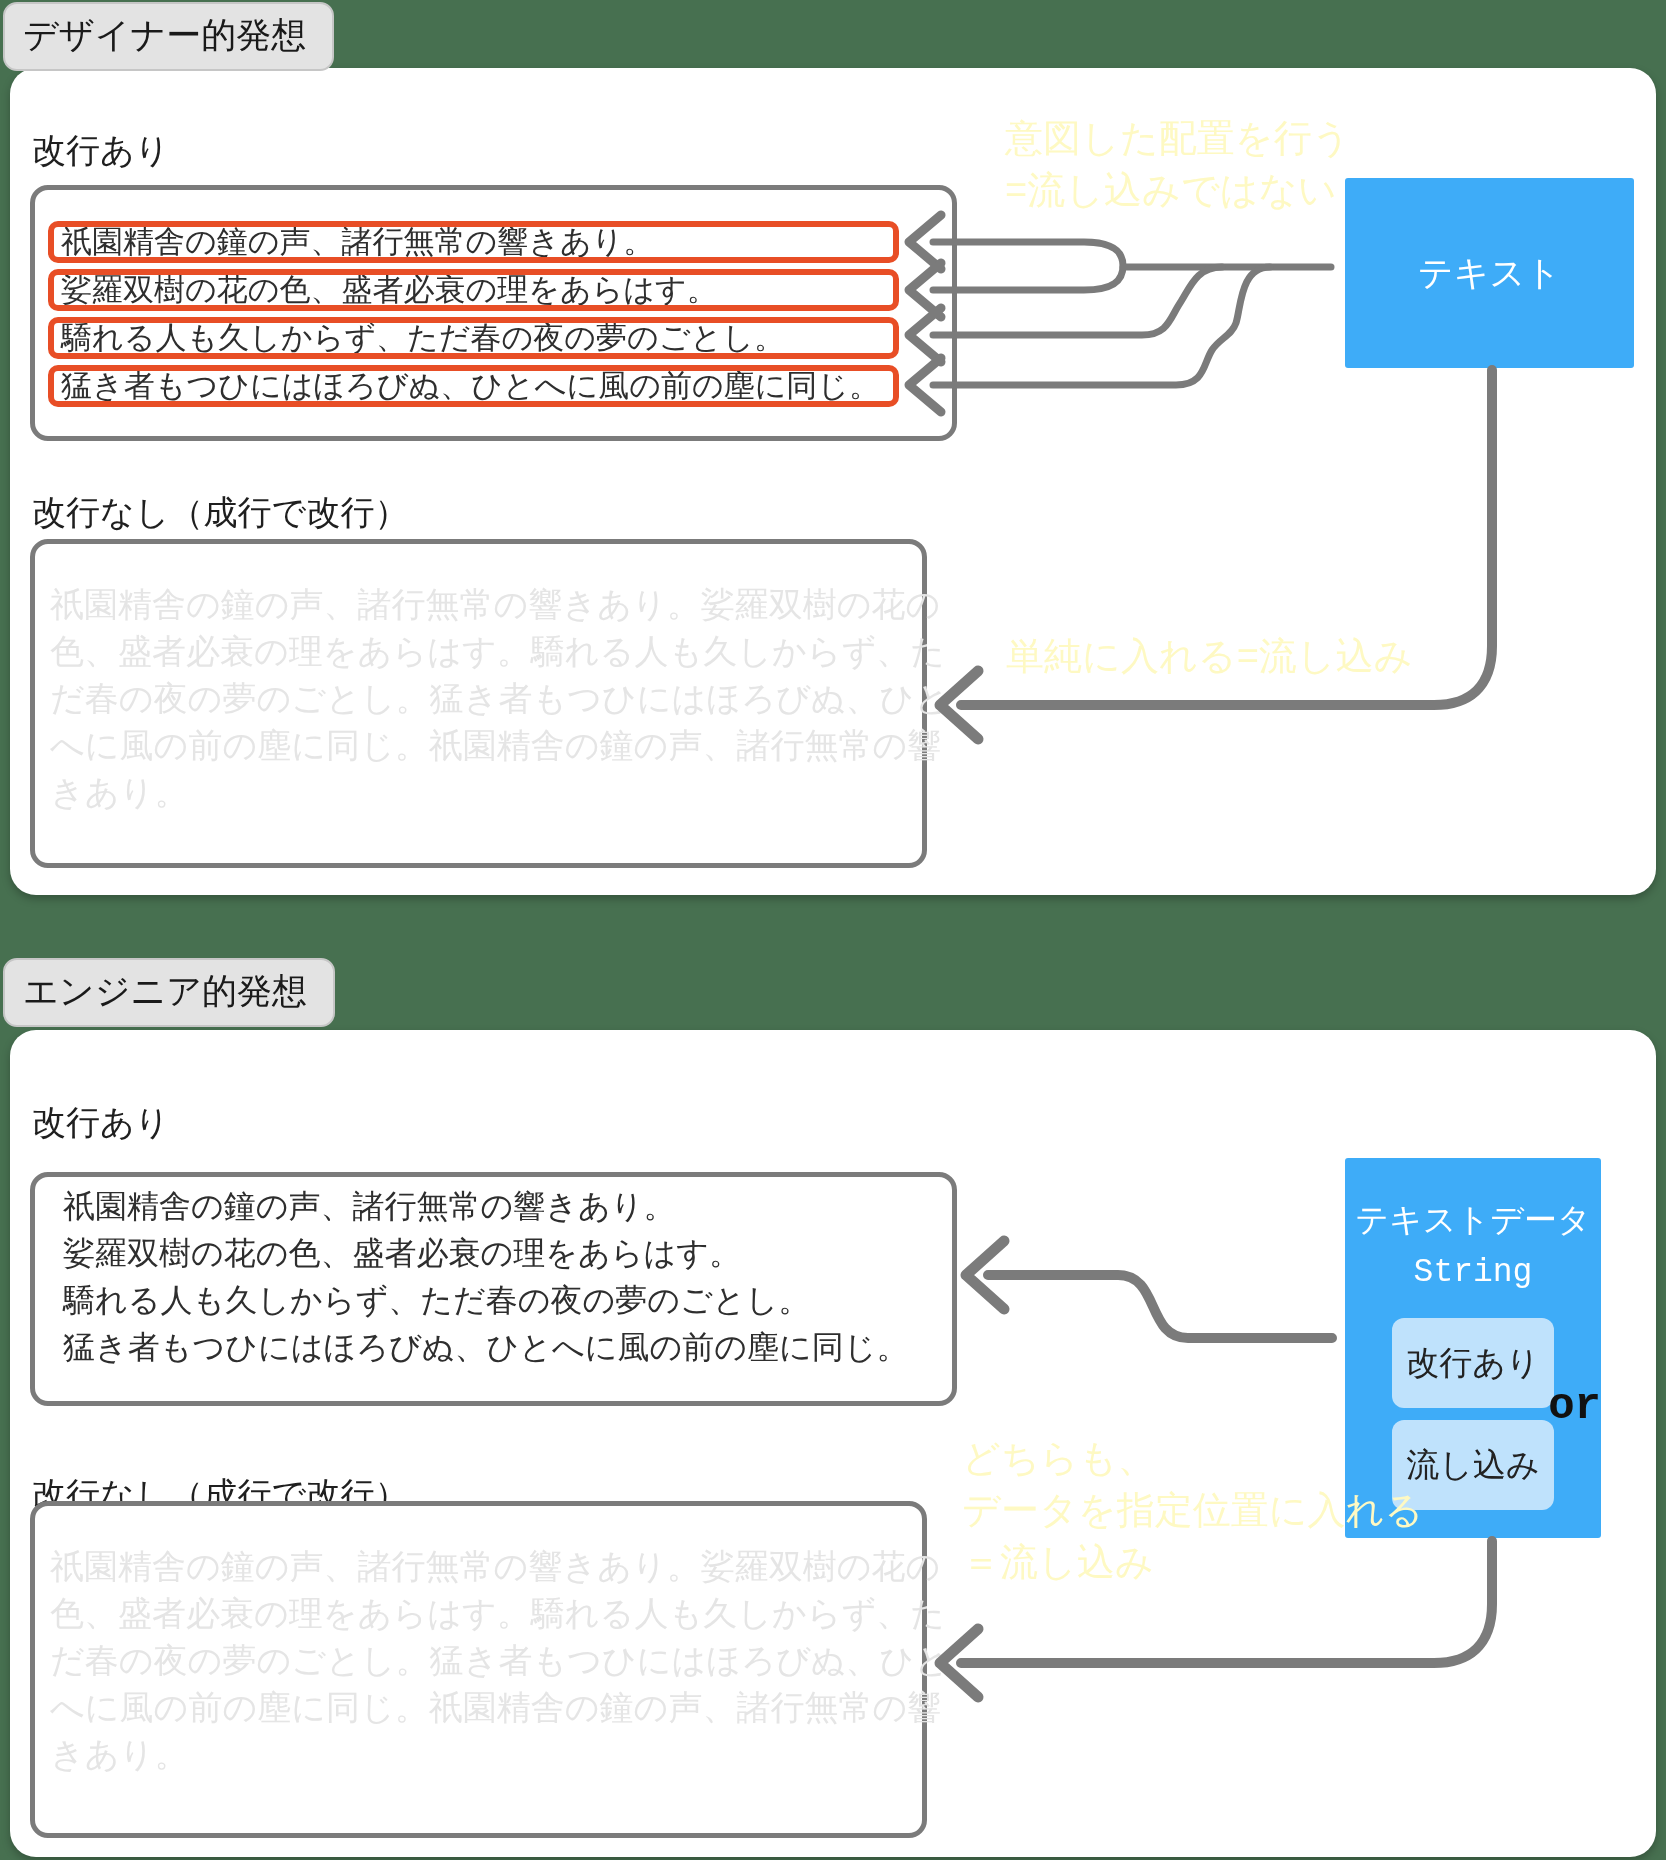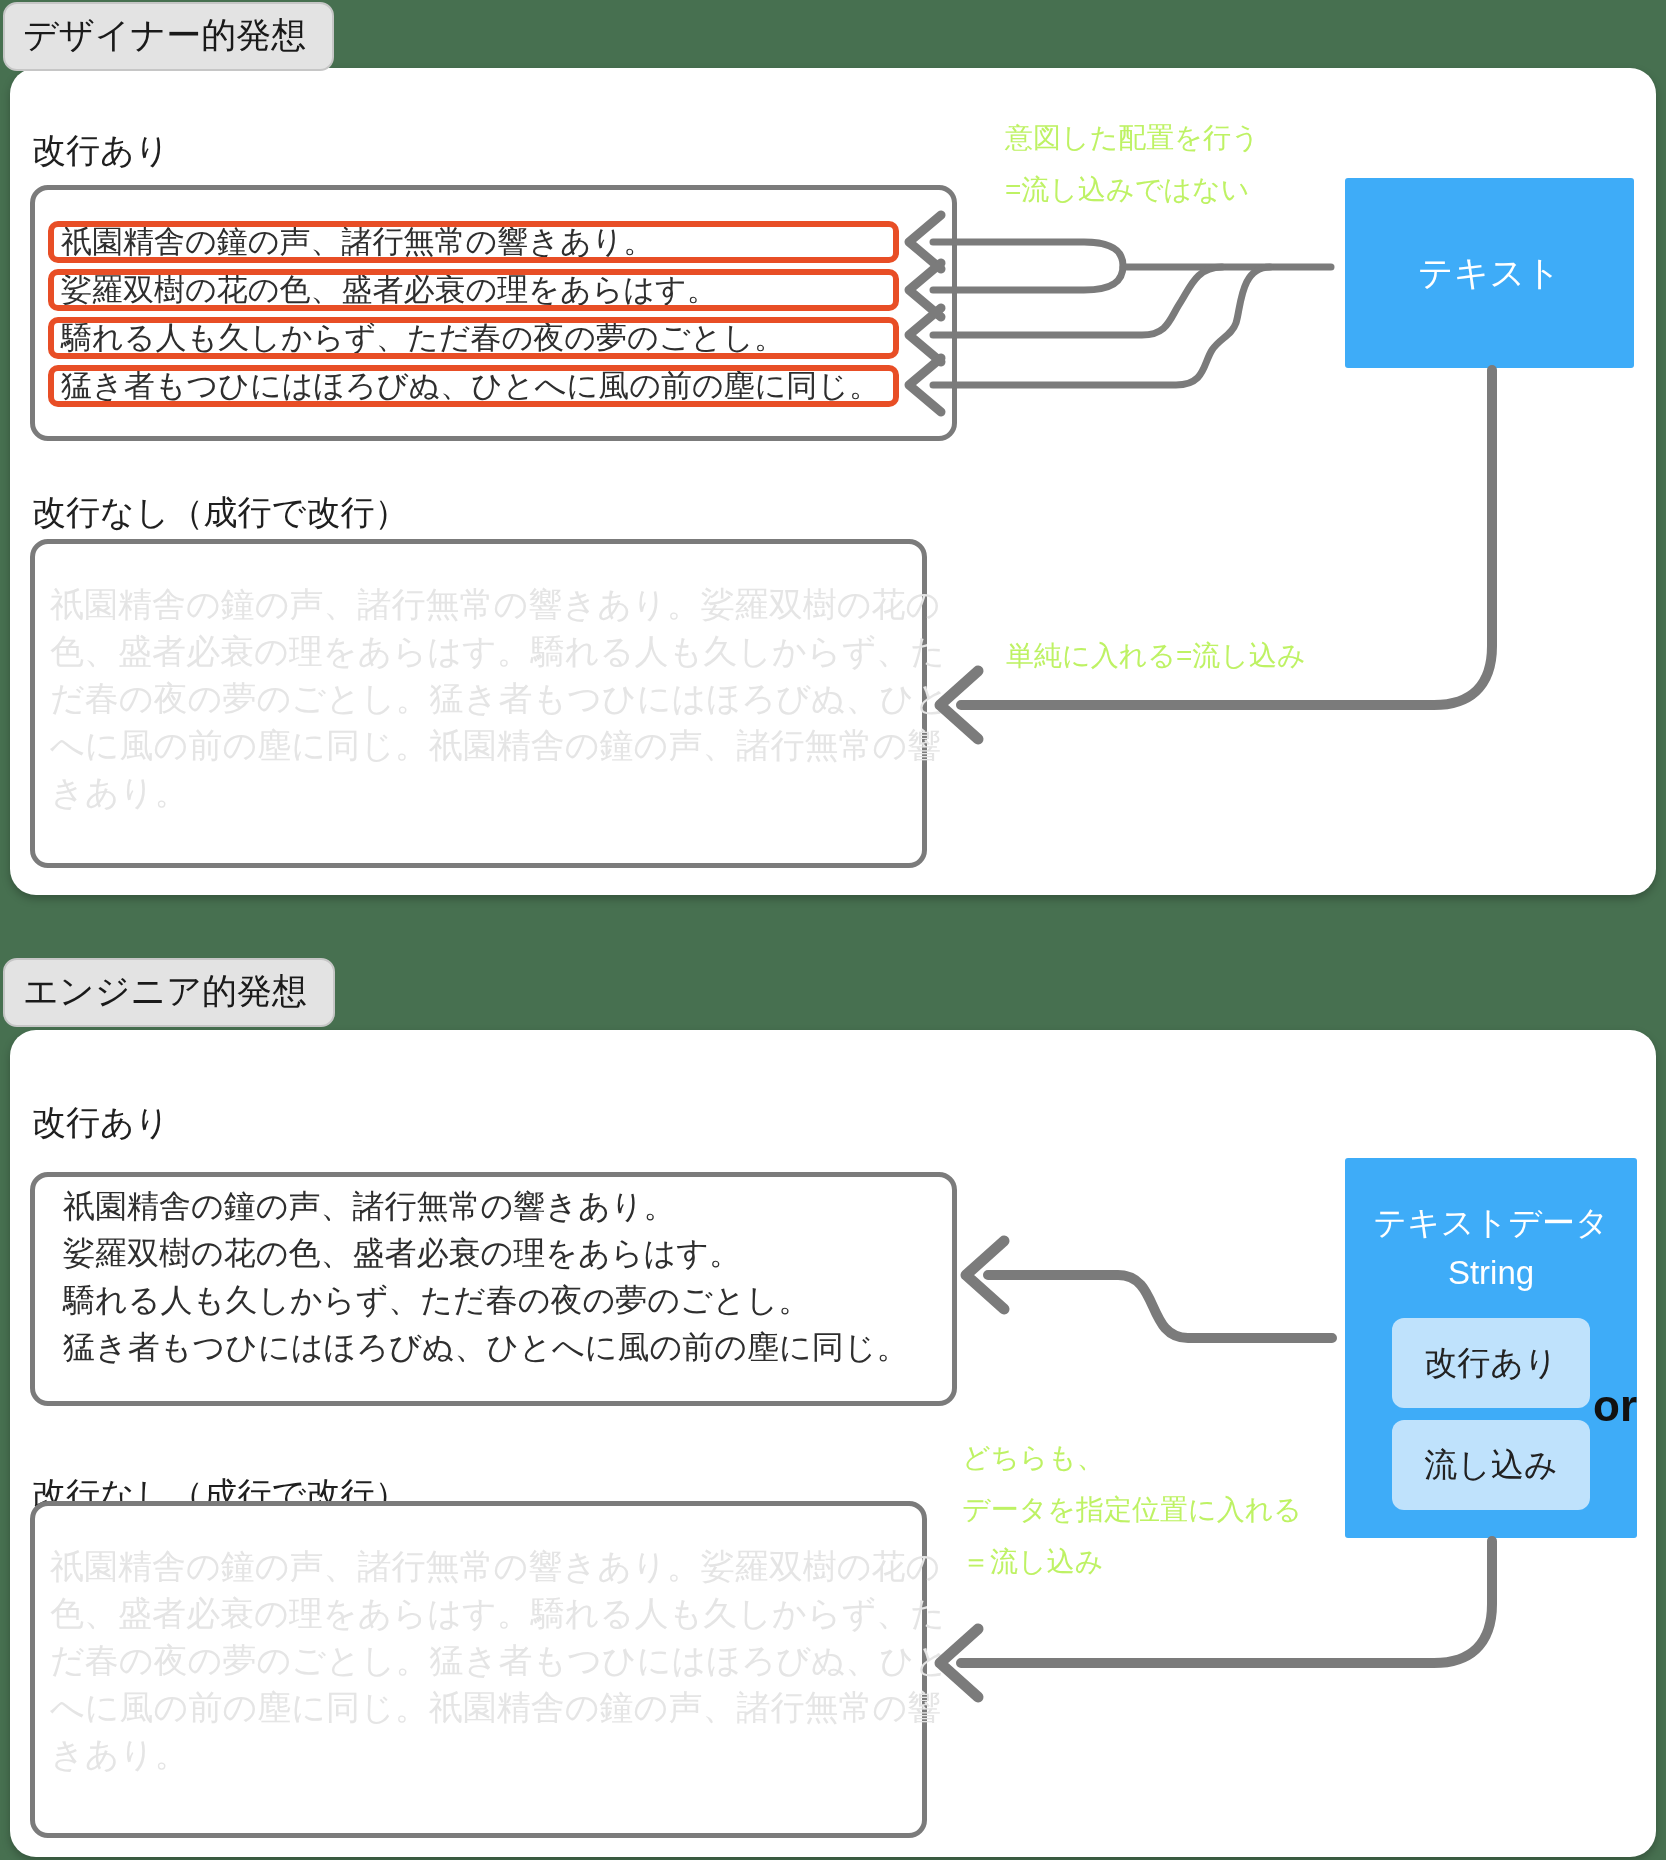--- a/index.html
+++ b/index.html
@@ -45,34 +45,34 @@
   }
   .plain-lines{
     position:absolute;font-size:32px;color:#2e2e2e;white-space:nowrap;
   }
   .plain-lines div{height:47px;line-height:47px;}
   .flow-text{
     position:absolute;font-size:34px;color:#e5e5e5;white-space:nowrap;font-family:Liberation Mono, monospace;
   }
   .flow-text div{height:47px;line-height:47px;}
   .annotation{
-    position:absolute;font-size:28px;color:#bef264;white-space:nowrap;
+    position:absolute;font-size:38px;color:#fef9c3;white-space:nowrap;
   }
   .annotation div{height:52px;line-height:52px;}
   .blue-box{
     position:absolute;background:#3eacf8;border-radius:3px;
     color:#ffffff;
   }
   #blue-box-text{
     left:1345px;top:178px;width:289px;height:190px;
     display:flex;align-items:center;justify-content:center;
     font-size:35px;
   }
   #blue-box-data{
-    left:1345px;top:1158px;width:292px;height:380px;
+    left:1345px;top:1158px;width:256px;height:380px;font-family:Liberation Mono, monospace;
   }
   .blue-box-title{
     position:absolute;left:0;right:0;top:40px;
     text-align:center;font-size:33px;line-height:50px;
   }
   .blue-option{
     position:absolute;left:47px;right:47px;height:90px;
     background:#bfe2fc;border-radius:12px;
     display:flex;align-items:center;justify-content:center;
     font-size:33px;color:#222222;

